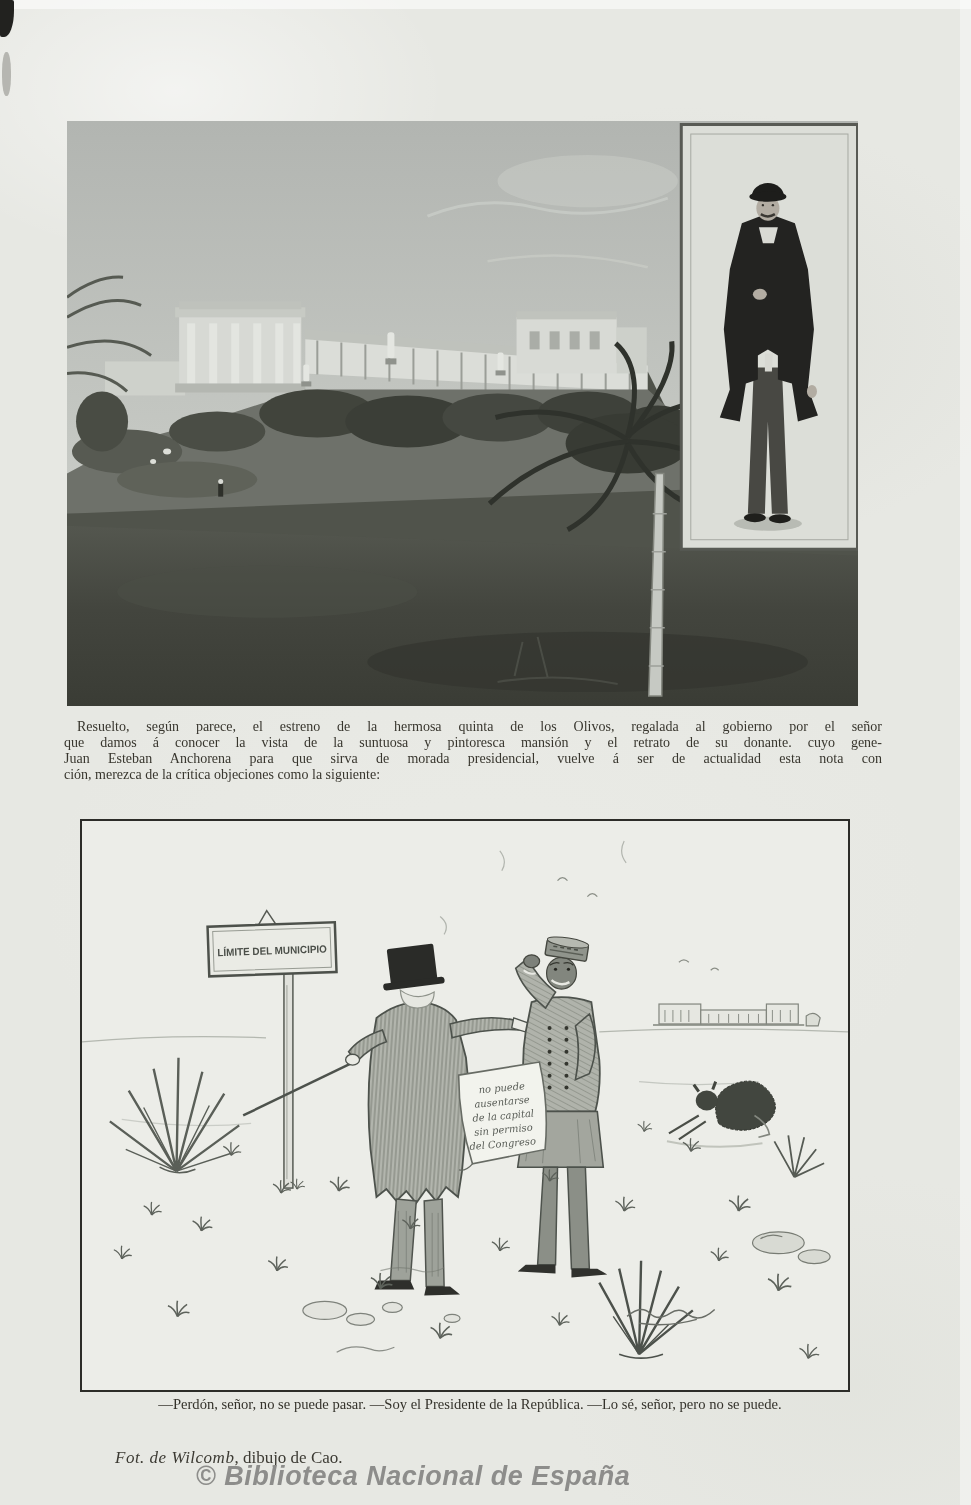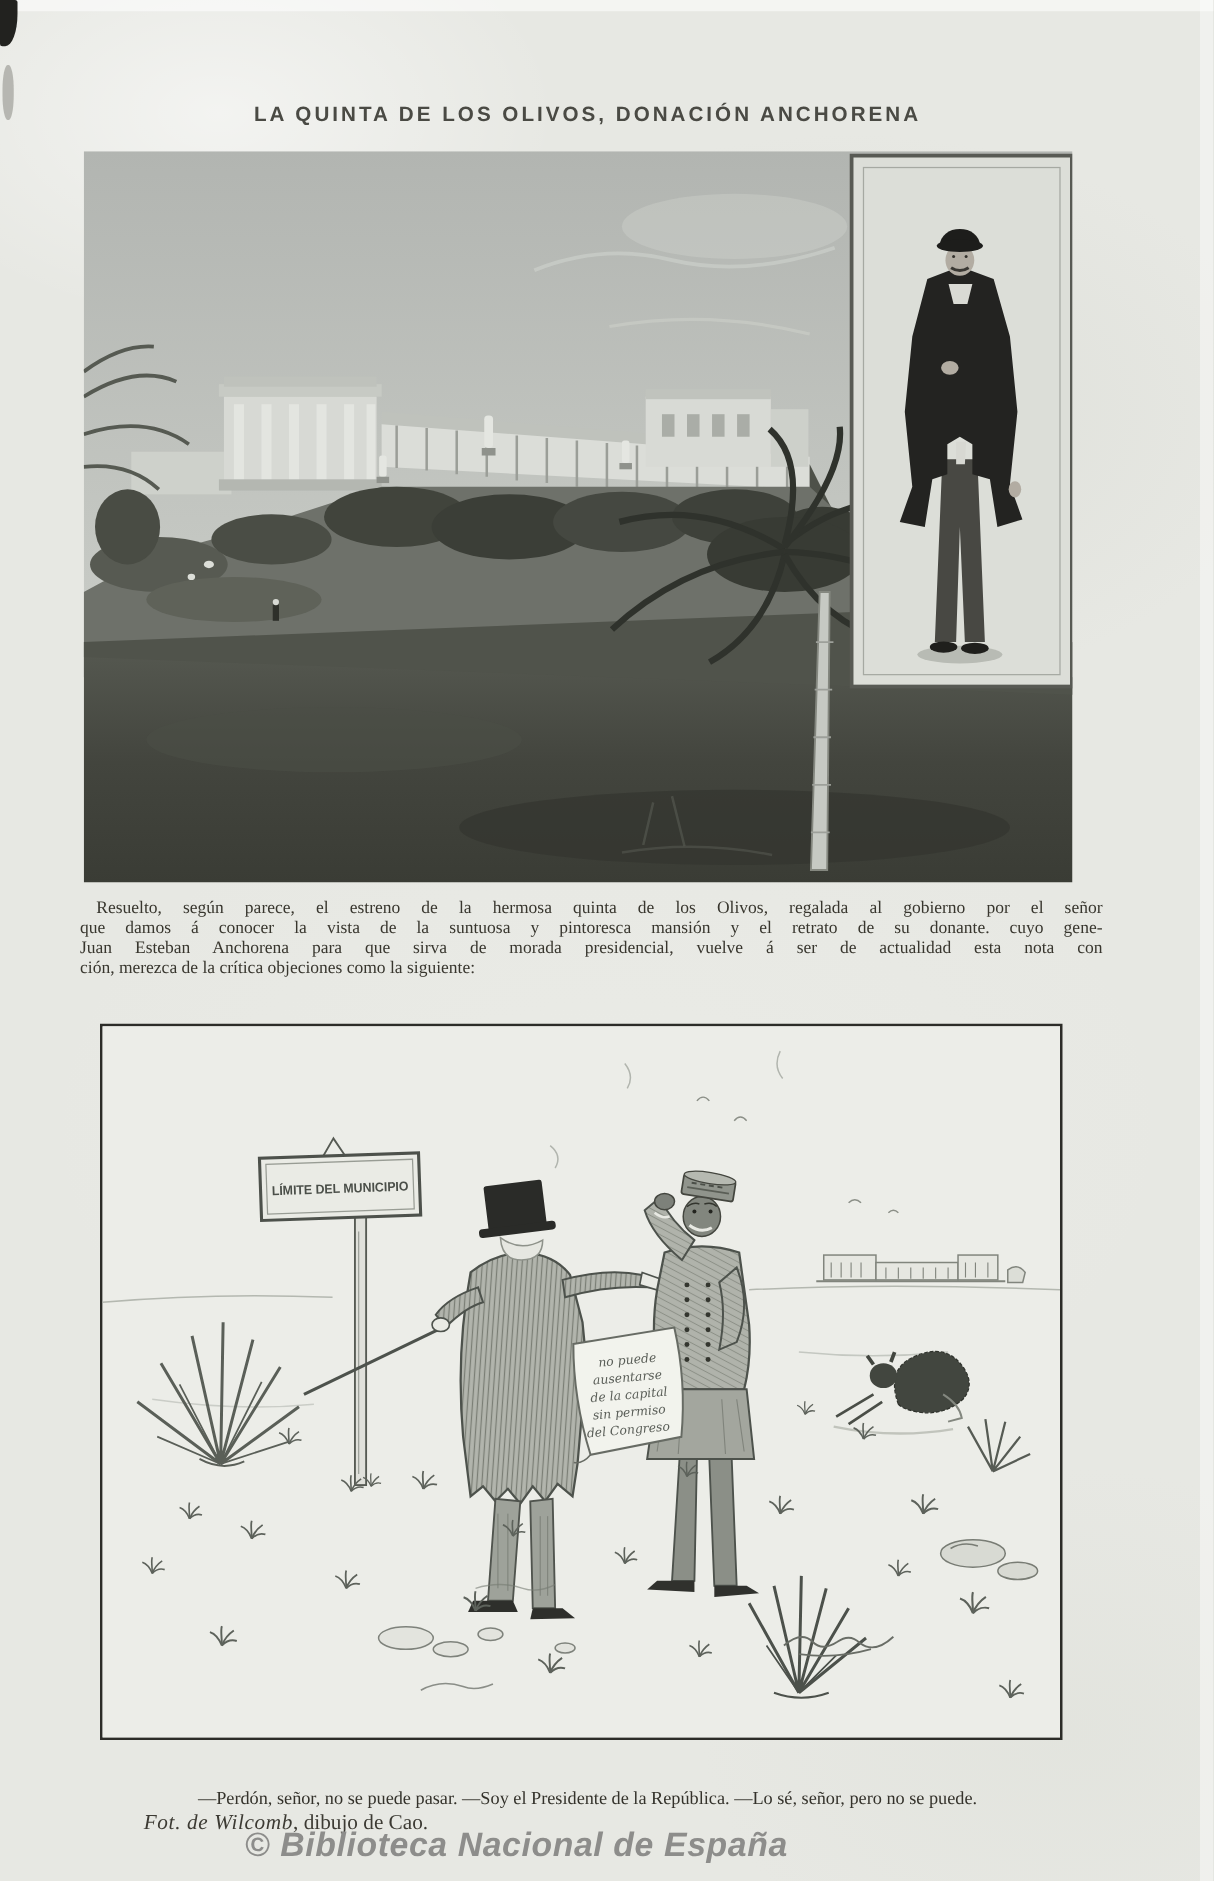--- a/index.html
+++ b/index.html
@@ -24,40 +24,39 @@
   }
   .photo{position:absolute;left:67px;top:121px;width:791px;height:585px;margin:0;}
   .photo svg{display:block;}
   .paragraph{position:absolute;left:64px;top:719px;width:818px;font-size:14px;line-height:15.9px;color:#38362e;}
   .pl{text-align:justify;text-align-last:justify;white-space:nowrap0;}
   .pl.first{text-indent:13px;}
   .pl.last{text-align-last:left;font-family:Liberation Serif, serif;}
   .cartoon{position:absolute;left:80px;top:819px;width:770px;height:573px;margin:0;
     border:2px solid #2c2c28;box-sizing:border-box;background:#ecede8;}
   .cartoon svg{display:block;width:100%;height:100%;}
-  .caption{position:absolute;left:0;top:1431px;width:940px;text-align:center;font-size:14.6px;line-height:17.5px;color:#34322b;}
+  .caption{position:absolute;left:0;top:1396px;width:940px;text-align:center;font-size:14.6px;line-height:17.5px;color:#34322b;}
   .credit{position:absolute;left:103px;top:1448px;font-size:17px;color:#3c3a33;margin-left:12px;}
   .credit em{font-style:italic;letter-spacing:.5px;}
   .watermark{
     position:absolute;left:0;top:1461px;width:826px;text-align:center;
     font-family:"Liberation Sans", sans-serif;font-weight:bold;font-style:italic;
     font-size:27px;color:#8d8d8b;letter-spacing:.5px;
   }
 </style>
 </head>
 <body>
 
 <div class="page">
 
   <div class="edge-strip-top"></div>
   <div class="edge-strip-right"></div>
   <div class="mark1"></div>
   <div class="mark2"></div>
 
-  <h1 class="title">LA QUINTA DE LOS OLIVOS, DONACIÓN ANCHORENA</h1>
 
   <figure class="photo">
     <svg width="791" height="585" viewBox="0 0 790 584" preserveAspectRatio="none">
       <defs>
         <linearGradient id="sky" x1="0" y1="0" x2="0" y2="1">
           <stop offset="0" stop-color="#b2b5b1"></stop>
           <stop offset="0.7" stop-color="#c3c6c1"></stop>
           <stop offset="1" stop-color="#cbcec9"></stop>
         </linearGradient>
         <linearGradient id="lawn" x1="0" y1="0" x2="0" y2="1">

